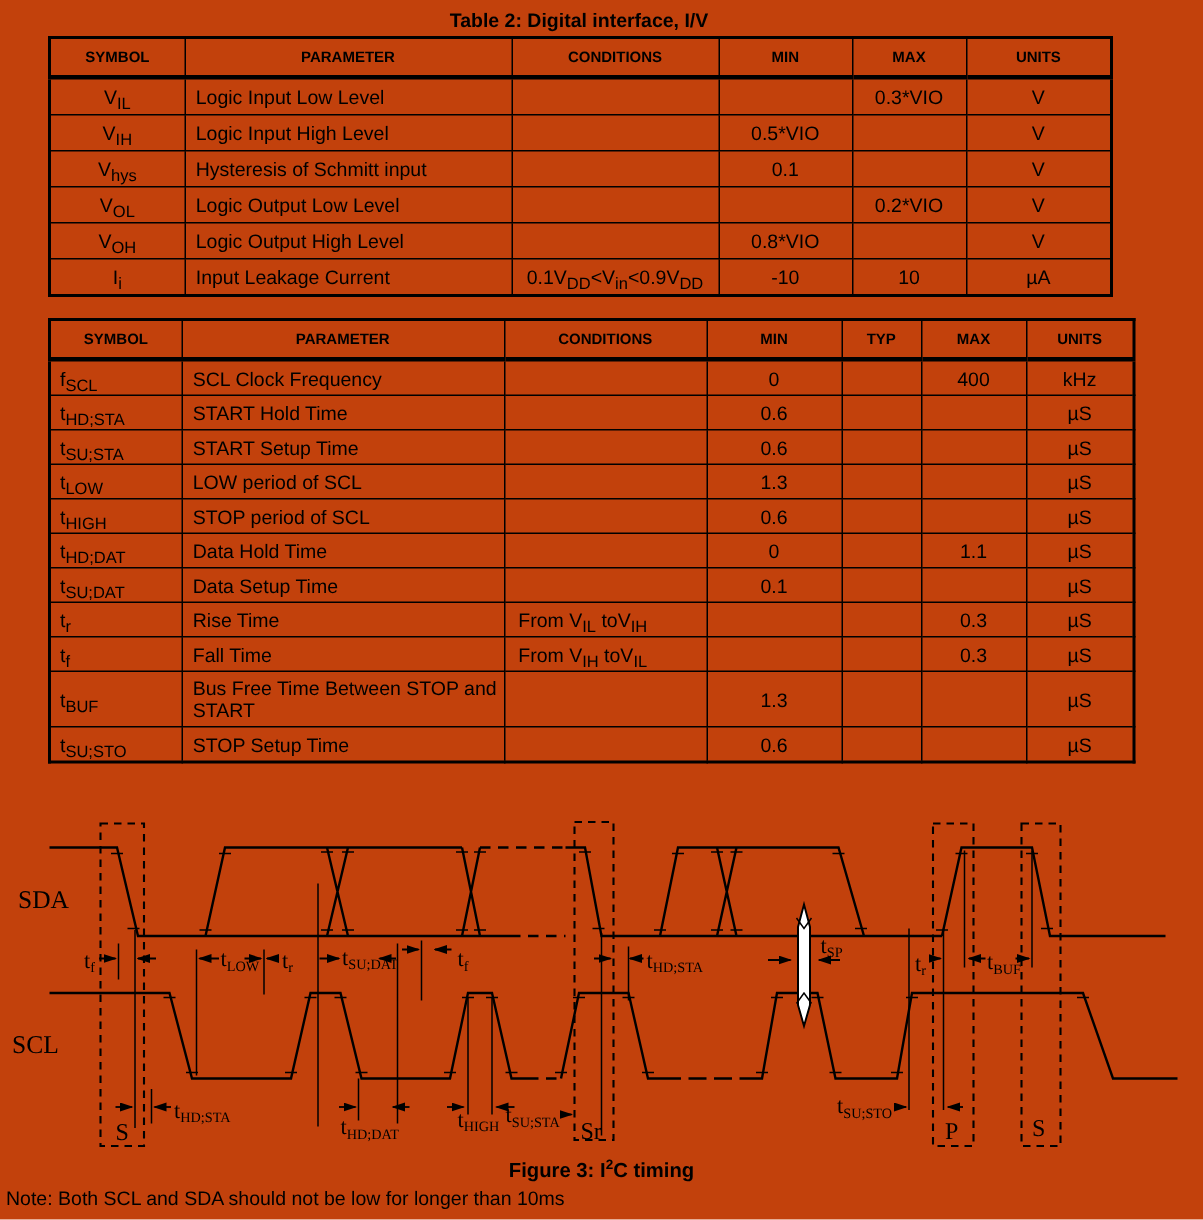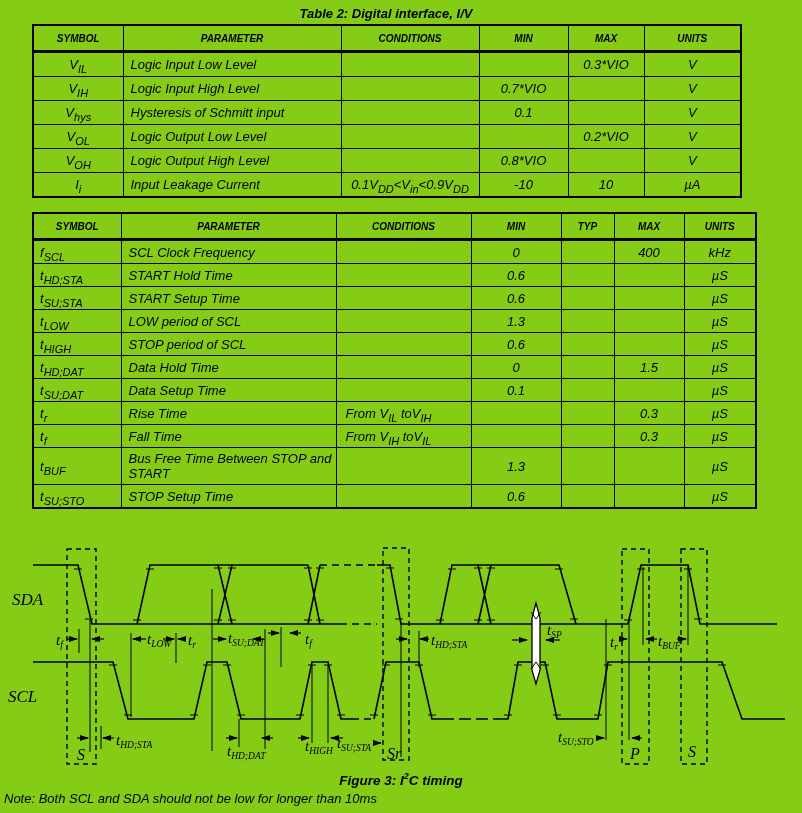--- a/index.html
+++ b/index.html
@@ -1,17 +1,17 @@
 <!DOCTYPE html>
 <html><head>
 <meta charset="utf-8">
 <style>
   html,body{margin:0;padding:0;background:#fff;}
-  .page{width:802px;height:813px;background:#84cc16;position:relative;
-        font-family:"Liberation Sans",sans-serif;color:#000;overflow:hidden;font-style:italic;}
+  .page{width:802px;height:813px;background:#c2410c;position:relative;
+        font-family:"Liberation Sans",sans-serif;color:#000;overflow:hidden;}
   .tbl-title{font-weight:bold;font-size:13px;text-align:center;margin:0 0 3px 0;}
   .t2wrap{padding-top:6px;}
   .t2wrap .tbl-title{width:708px;margin-left:32px;}
   .t3wrap{margin-top:14px;}
   .t3wrap .tbl-title{width:723px;margin-left:32px;}
   table{border-collapse:collapse;table-layout:fixed;margin-left:32px;}
   table,th,td{border:1.5px solid #000;}
   table{border-width:2.5px;}
   th{border-bottom-width:3px;font-size:10px;font-weight:bold;height:24px;padding:0;}
   td{font-size:13px;height:23px;padding:0 2px;text-align:center;overflow:hidden;}
@@ -69,21 +69,21 @@
           <td class="param">Logic Input Low Level</td>
           <td></td>
           <td></td>
           <td>0.3*VIO</td>
           <td>V</td>
         </tr>
         <tr>
           <td><span>V</span><sub>IH</sub></td>
           <td class="param">Logic Input High Level</td>
           <td></td>
-          <td>0.7*VIO</td>
+          <td>0.5*VIO</td>
           <td></td>
           <td>V</td>
         </tr>
         <tr>
           <td><span>V</span><sub>hys</sub></td>
           <td class="param">Hysteresis of Schmitt input</td>
           <td></td>
           <td>0.1</td>
           <td></td>
           <td>V</td>
@@ -183,21 +183,21 @@
           <td></td>
           <td></td>
           <td>µS</td>
         </tr>
         <tr>
           <td class="syml"><span>t</span><sub>HD;DAT</sub></td>
           <td class="param">Data Hold Time</td>
           <td></td>
           <td>0</td>
           <td></td>
-          <td>1.5</td>
+          <td>1.1</td>
           <td>µS</td>
         </tr>
         <tr>
           <td class="syml"><span>t</span><sub>SU;DAT</sub></td>
           <td class="param">Data Setup Time</td>
           <td></td>
           <td>0.1</td>
           <td></td>
           <td></td>
           <td>µS</td>

